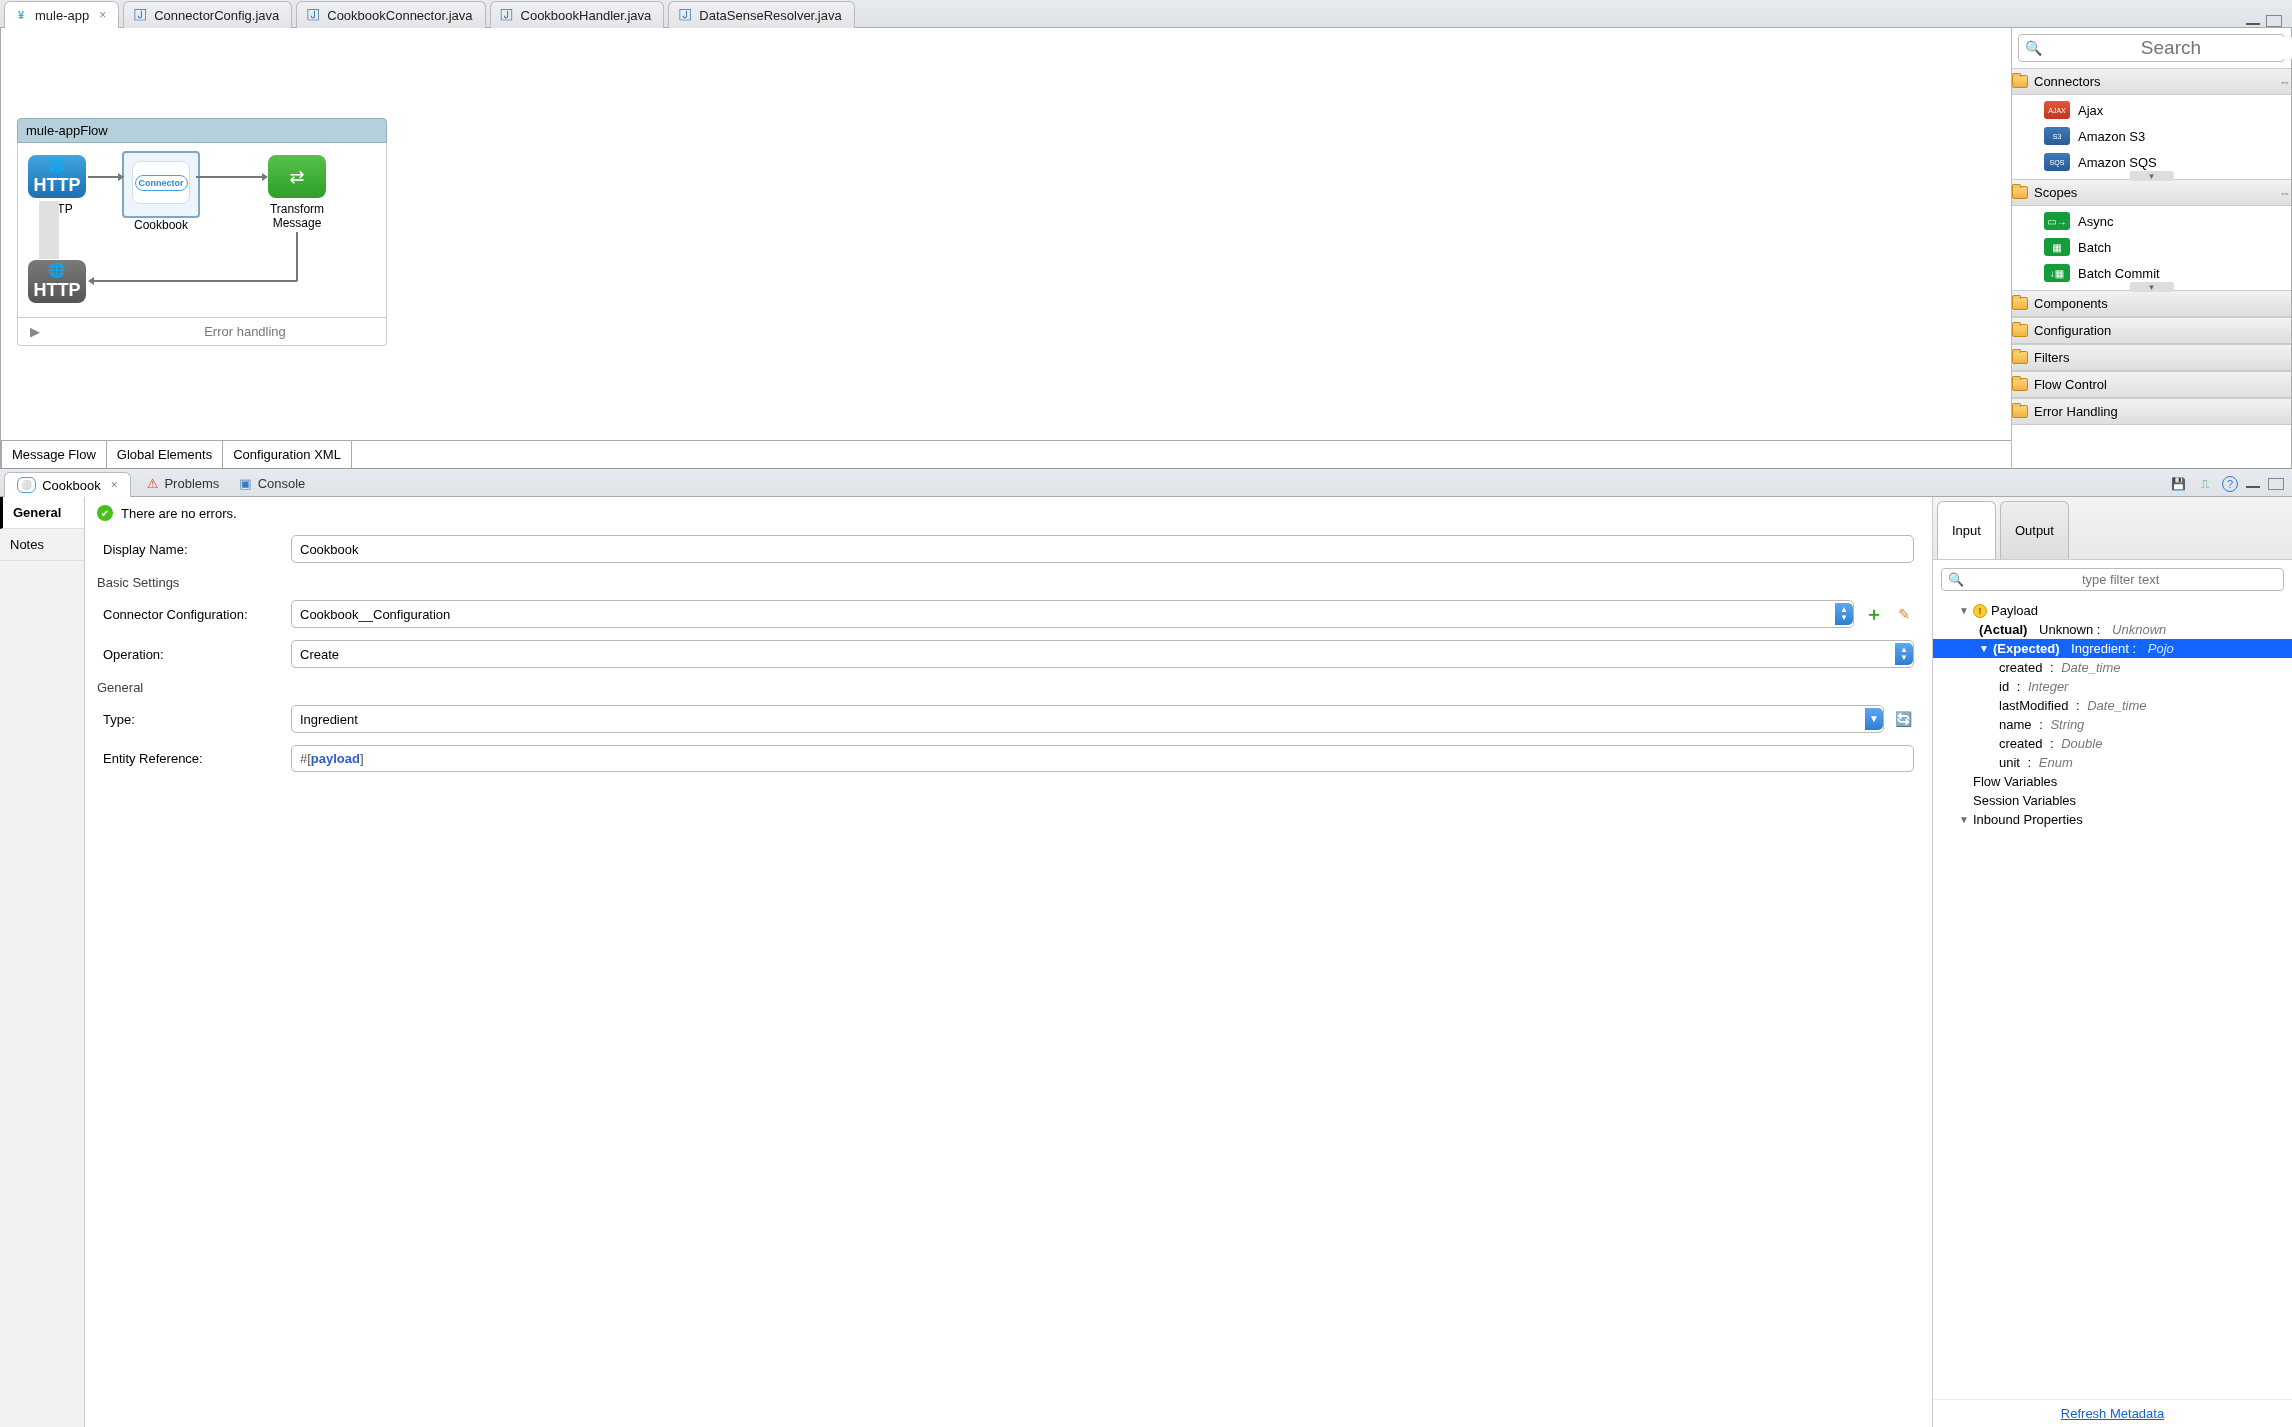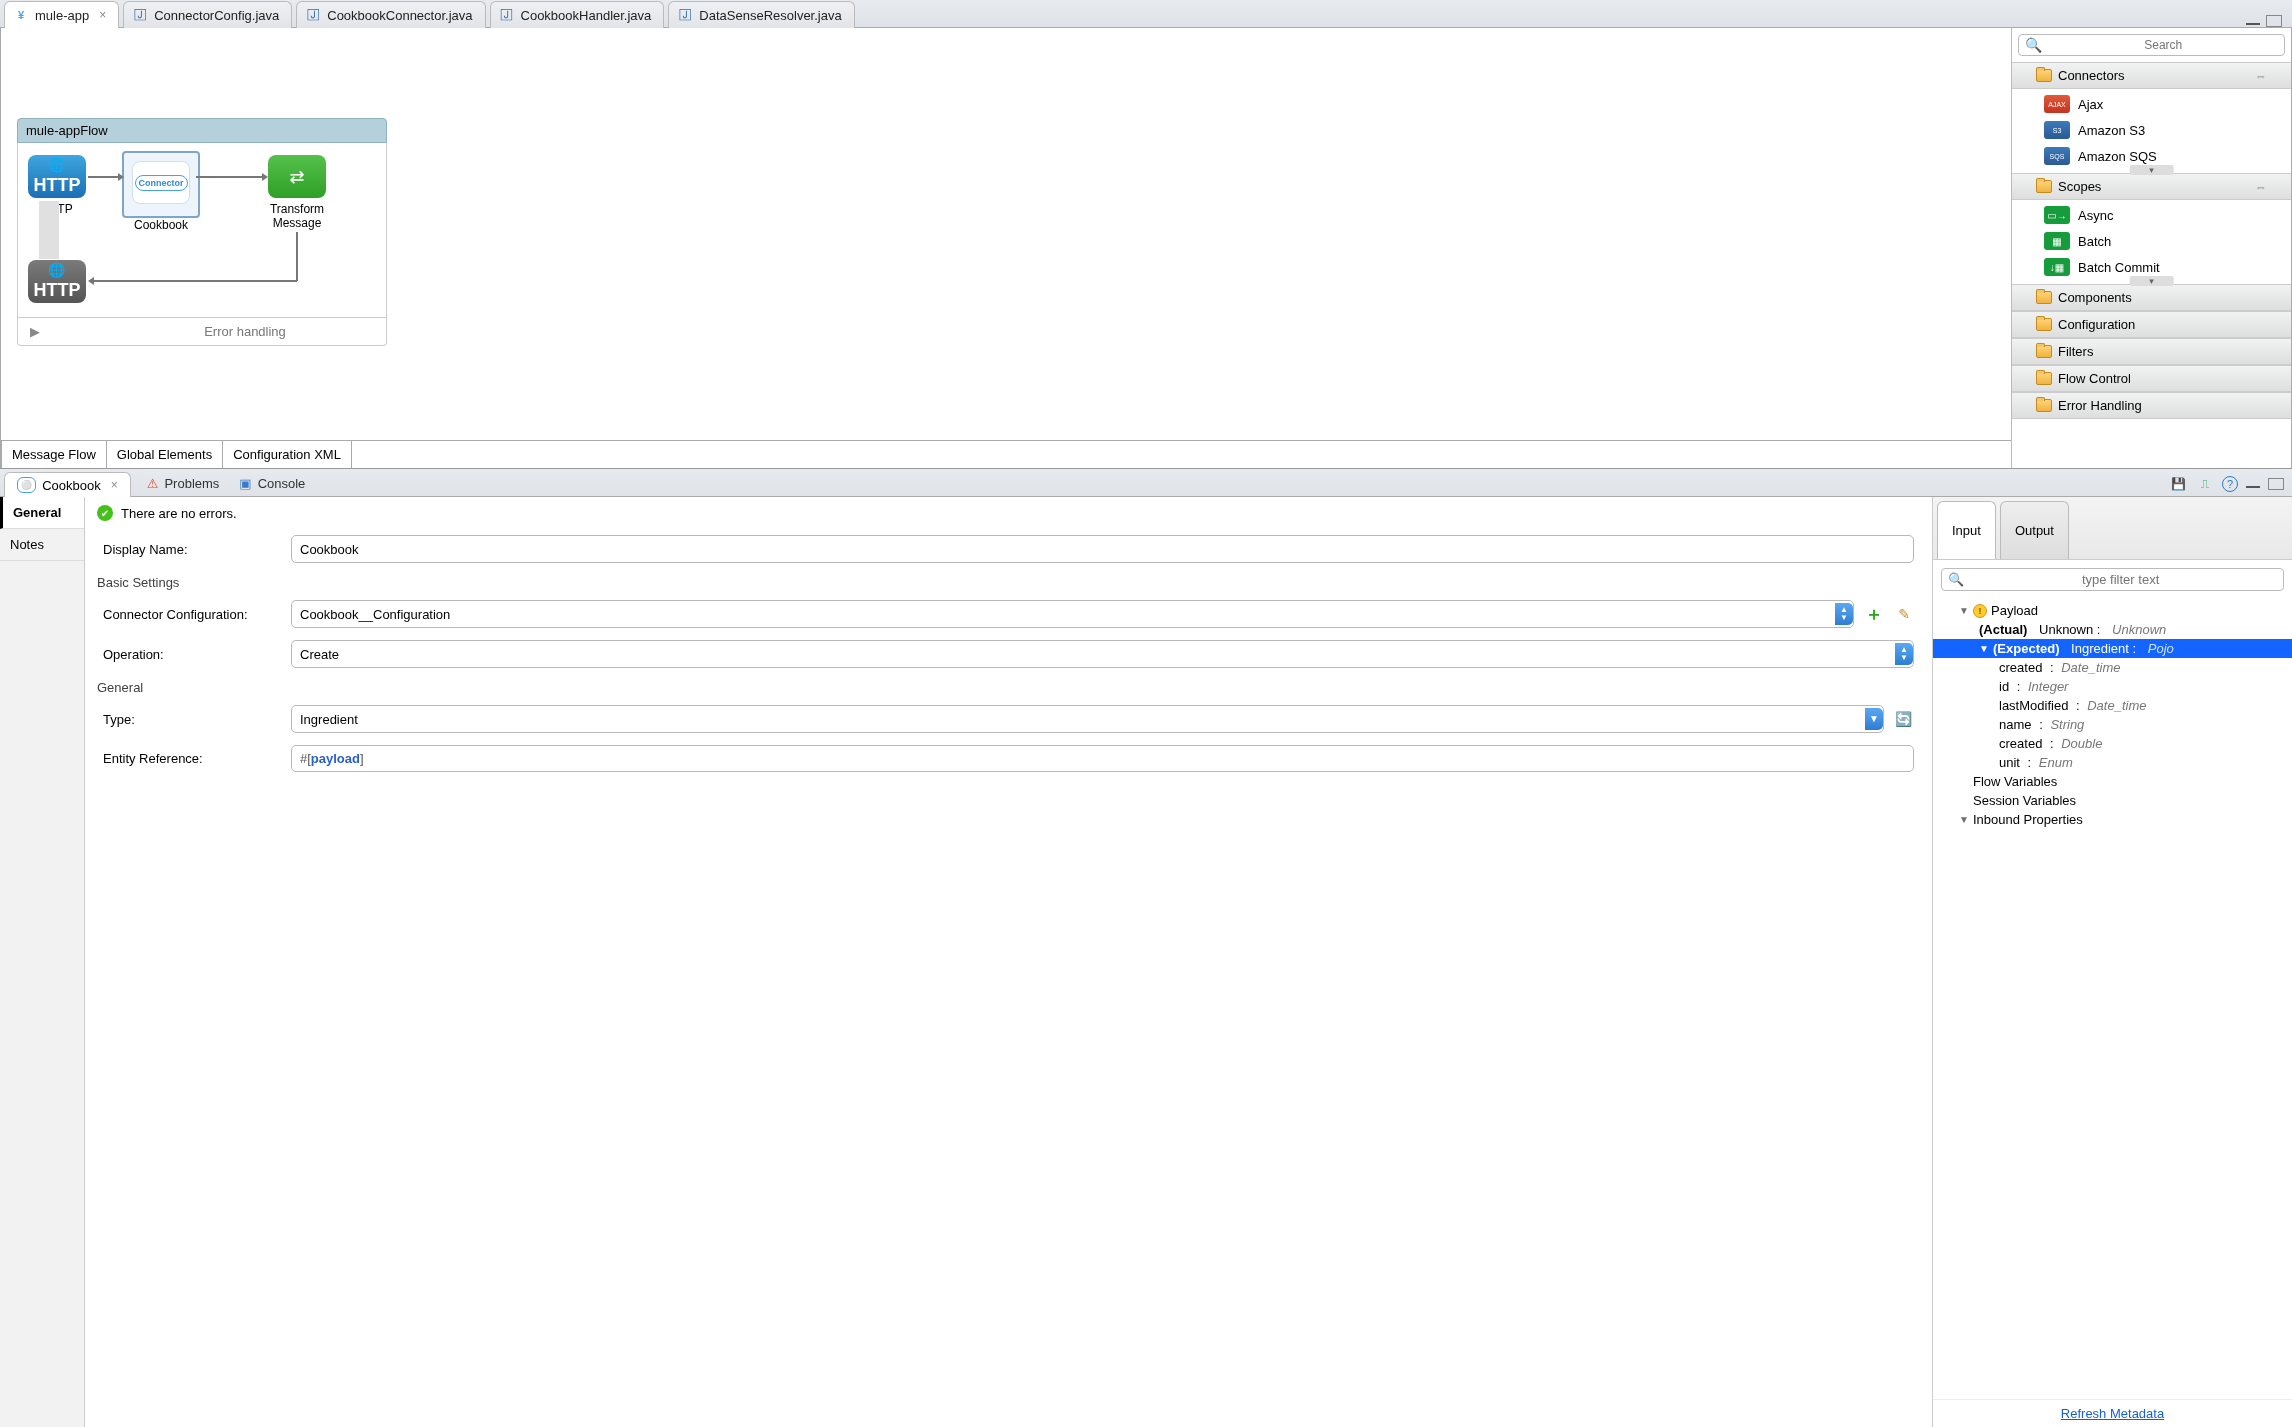--- a/index.html
+++ b/index.html
@@ -45,22 +45,22 @@
 
   
   .editor-bottom-tabs { position:absolute; left:0; bottom:0; display:flex; background:#fff; border-top:1px solid #aaa; width:100%;}
   .eb-tab { padding:6px 10px; border-right:1px solid #aaa; font-size:13px; background:#fff;}
   .eb-tab.first { border-left:1px solid #aaa;}
   .eb-tab.active {}
 
   
   .palette-search { display:flex; align-items:center; border:1px solid #bbb; margin:6px; border-radius:4px; padding:2px 6px; color:#999;}
   .palette-search .mag { font-size:14px; color:#888; margin-right:6px;}
-  .palette-search input{ flex:1; border:none; text-align:center; font-size:12px; outline:none; color:#999;}
-  .cat { background:linear-gradient(#f1f2f2,#dedede); border-top:1px solid #ccc; border-bottom:1px solid #ccc; padding:5px 24px; display:flex; align-items:center; gap:6px; font-size:13px;}
+  .palette-search input{ flex:1; border:none; text-align:center; font-size:19px; outline:none; color:#999;}
+  .cat { background:linear-gradient(#f1f2f2,#dedede); border-top:1px solid #ccc; border-bottom:1px solid #ccc; padding:5px 0; display:flex; align-items:center; gap:6px; font-size:13px;}
   .cat .fold { width:16px; height:13px; background:linear-gradient(#ffd479,#f0b342); border:1px solid #c58b18; border-radius:2px; position:relative;}
   .cat .fold::before { content:""; position:absolute; left:-1px; top:-3px; width:7px; height:3px; background:#f0c76d; border:1px solid #c58b18; border-bottom:none; border-top-left-radius:2px; border-top-right-radius:2px; }
   .cat .glyph { margin-left:auto; font-size:12px; color:#888;}
   .cat-items { padding:2px 0 4px 30px; position:relative;}
   .cat-item { display:flex; align-items:center; gap:8px; padding:4px 2px; font-size:13px;}
   .conn-badge { width:26px; height:18px; background:linear-gradient(#3d7ab8,#2a5a95); color:#fff; font-size:7px; display:flex; align-items:center; justify-content:center; border-radius:3px;}
   .conn-badge.ajax{background:linear-gradient(#e15a3b,#c2341f);}
   .scope-badge { width:26px; height:18px; background:#169c3d; border-radius:3px; display:flex; align-items:center; justify-content:center; color:#fff; font-size:10px;}
   .more-scroll { position:absolute; left:50%; bottom:-2px; transform:translateX(-50%); font-size:9px; color:#666; background:#ddd; padding:0 20px; border-radius:2px;}
 

